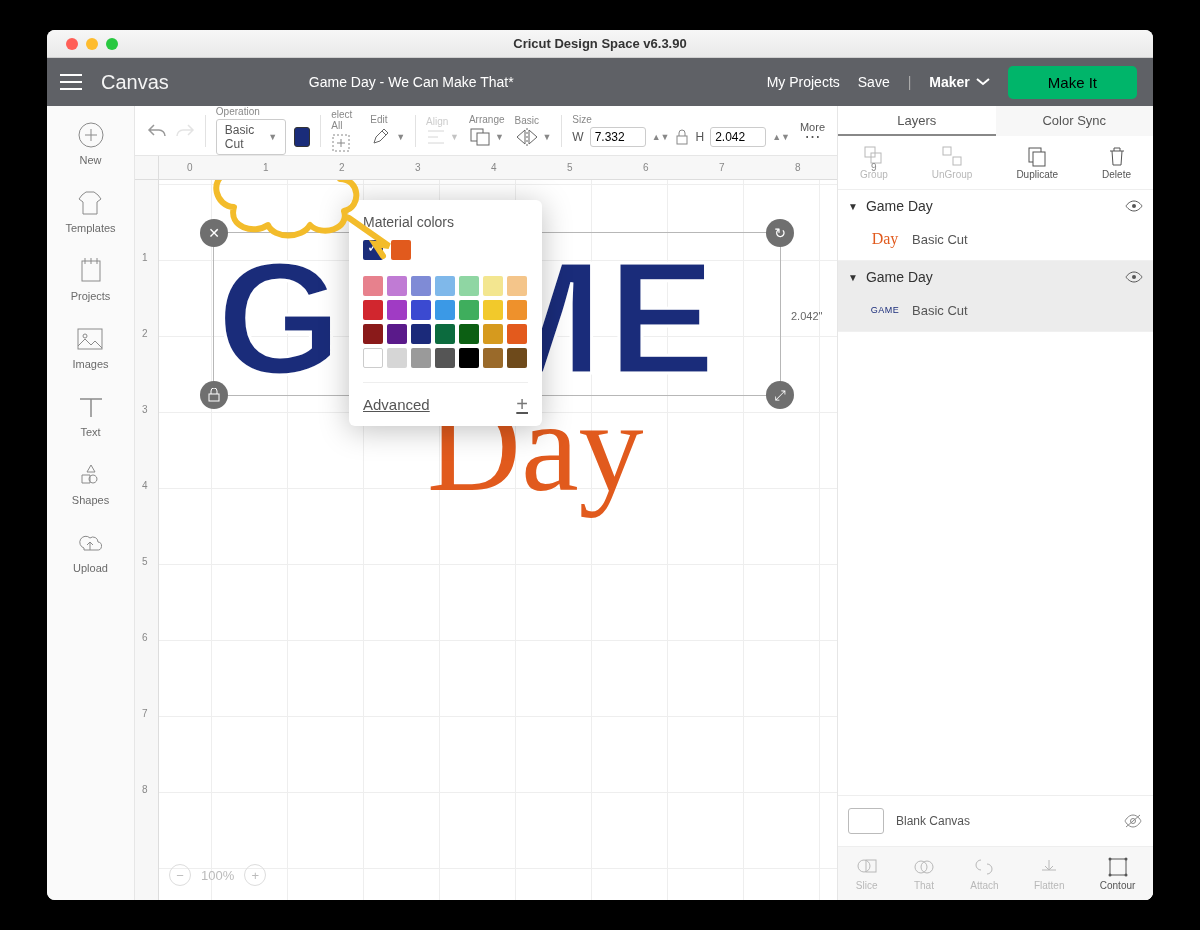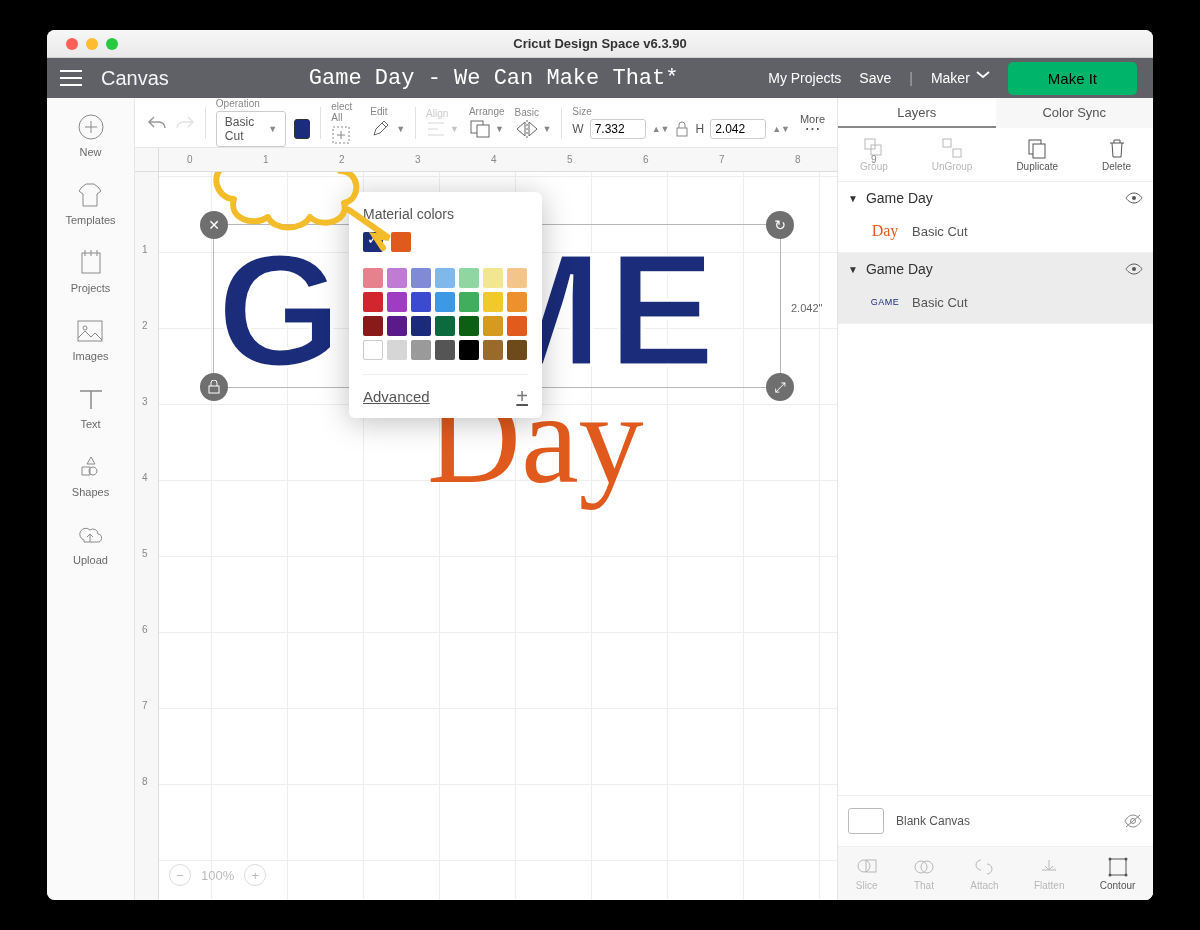--- a/index.html
+++ b/index.html
@@ -3,28 +3,28 @@
 <meta charset="utf-8">
 <style>
   * { box-sizing: border-box; margin: 0; padding: 0; font-family: -apple-system, BlinkMacSystemFont, "Helvetica Neue", Arial, sans-serif; }
   body { background: #000; width: 1200px; height: 930px; overflow: hidden; position: relative; }
   .mac-window { position: absolute; left: 47px; top: 30px; width: 1106px; height: 870px; background: #fff; border-radius: 8px; overflow: hidden; box-shadow: 0 10px 40px rgba(0,0,0,.5); display: flex; flex-direction: column; }
   .titlebar { height: 28px; background: linear-gradient(#f7f7f7,#e9e9e9); display: flex; align-items: center; padding: 0 19px; border-bottom: 1px solid #d0d0d0; position: relative; }
   .traffic { display: flex; gap: 8px; }
   .traffic span { width: 12px; height: 12px; border-radius: 50%; display: block; }
   .tr-r { background: #ff5f57; } .tr-y { background: #febc2e; } .tr-g { background: #28c840; }
   .titlebar .title { position: absolute; left: 0; right: 0; text-align: center; font-size: 13px; font-weight: 600; color: #333; pointer-events: none; }
-  .topbar { height: 40px; background: #5f6166; display: flex; align-items: center; color: #fff; }
+  .topbar { height: 48px; background: #5f6166; display: flex; align-items: center; color: #fff; }
   .hamburger { width: 48px; display: flex; justify-content: center; align-items: center; }
   .hamburger svg { width: 22px; height: 16px; }
   .topbar .canvas-label { font-size: 20px; font-weight: 300; color: #f5f5f5; margin-left: 6px; }
-  .topbar .proj-name { font-size: 22px; font-weight: 300; color: #fff; margin-left: 140px; font-family: Liberation Mono, monospace; }
+  .topbar .proj-name { font-size: 14px; font-weight: 300; color: #fff; margin-left: 140px; }
   .topbar .right { margin-left: auto; display: flex; align-items: center; gap: 18px; padding-right: 16px; font-size: 14px; }
   .topbar .sep { color: #aaa; }
-  .machine { display: flex; gap: 6px; }
+  .machine { display: flex; align-items: center; gap: 6px; font-weight: bold; }
   .make-it { background: #00b56a; color: #000000; padding: 8px 40px; border-radius: 5px; font-size: 15px; cursor: pointer; }
   .body { flex: 1; display: flex; min-height: 0; }
   .sidebar { width: 88px; background: #fafafa; border-right: 1px solid #e6e6e6; display: flex; flex-direction: column; align-items: center; padding-top: 14px; gap: 22px; }
   .side-item { display: flex; flex-direction: column; align-items: center; gap: 4px; color: #6a6a6a; font-size: 11px; cursor: pointer; }
   .side-item .ico { width: 30px; height: 30px; display: flex; justify-content: center; align-items: center; color: #6a6a6a; }
   .canvas-area { flex: 1; display: flex; flex-direction: column; min-width: 0; position: relative; }
   .tool-row { height: 50px; border-bottom: 1px solid #e6e6e6; display: flex; align-items: center; padding: 0 12px; gap: 10px; font-size: 12px; color: #555; position: relative; }
   .tool-row .undo-redo { display: flex; gap: 8px; color: #888; }
   .tool-row .grp { display: flex; flex-direction: column; align-items: flex-start; gap: 2px; }
   .tool-row .grp .lbl { font-size: 10px; color: #888; }

